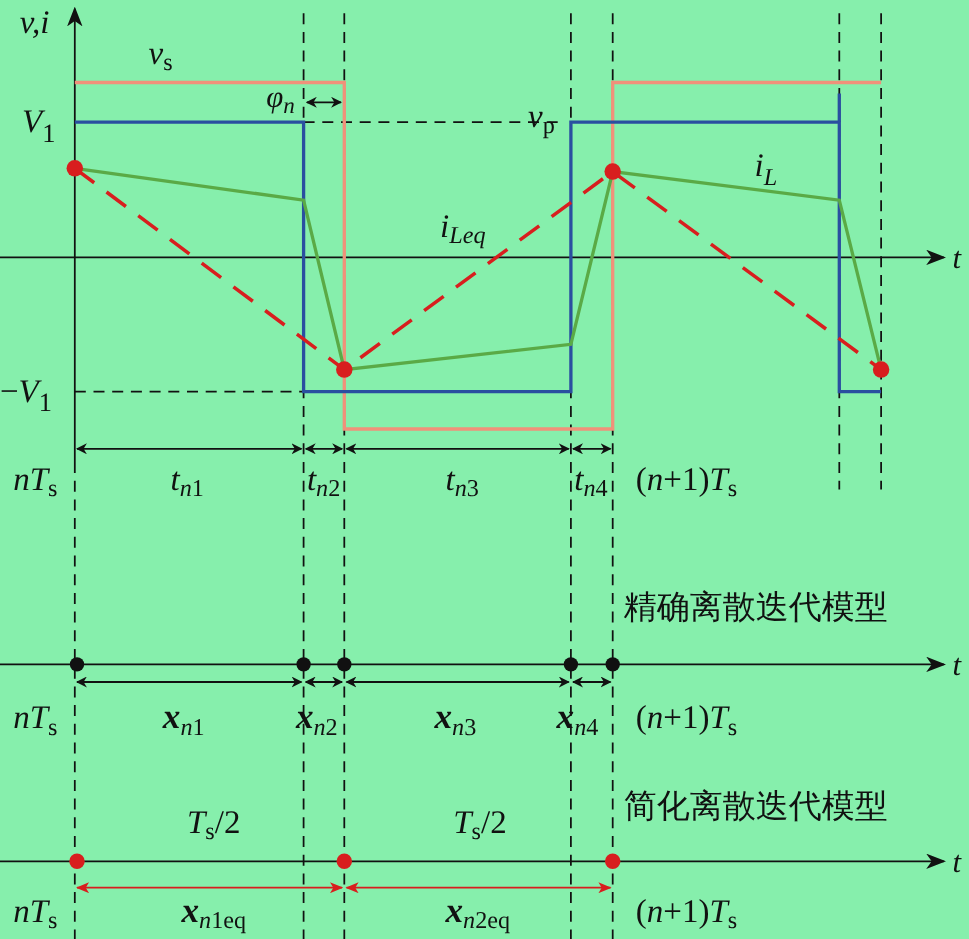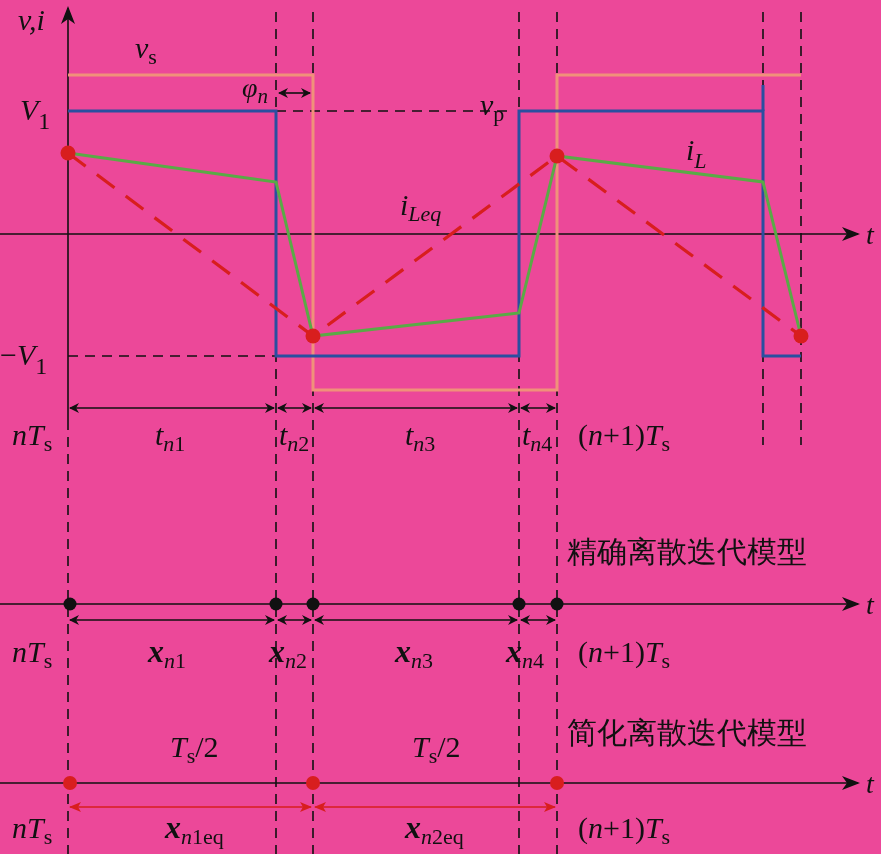--- a/index.html
+++ b/index.html
@@ -1,16 +1,16 @@
 <!DOCTYPE html>
 <html><head>
 <meta charset="utf-8">
 <style>
   html, body { margin: 0; padding: 0; background: #ffffff; }
-  #stage { position: relative; width: 881px; height: 854px; overflow: hidden; background: #ec4899; }
+  #stage { position: relative; width: 881px; height: 854px; overflow: hidden; background: #86efac; }
   svg { position: absolute; left: 0; top: 0; }
   .lbl { font-family: "Liberation Serif", "DejaVu Serif", serif; fill: #111; }
   .it { font-style: italic; }
   .bd { font-weight: bold; font-style: italic; }
   .cjk { font-family: "DejaVu Sans", "Liberation Sans", sans-serif; fill: #111; }
 </style>
 </head>
 <body>
 
 <div id="stage">

